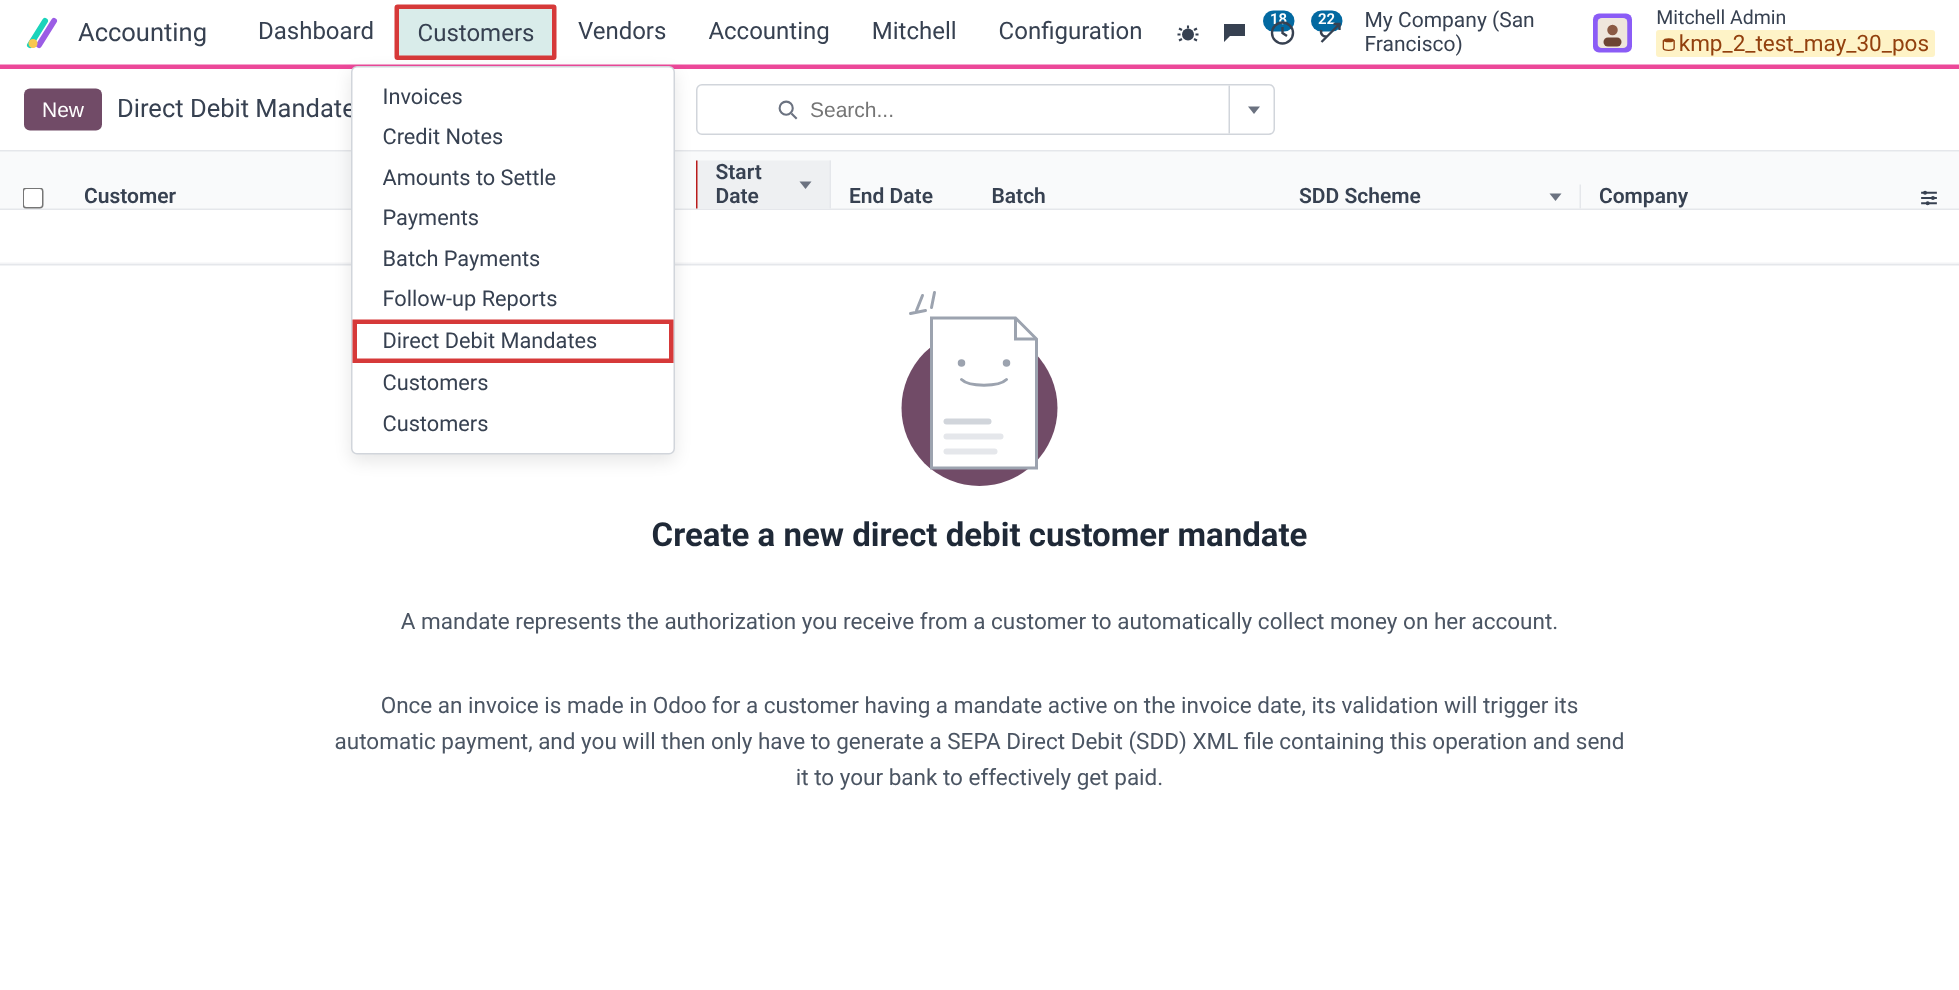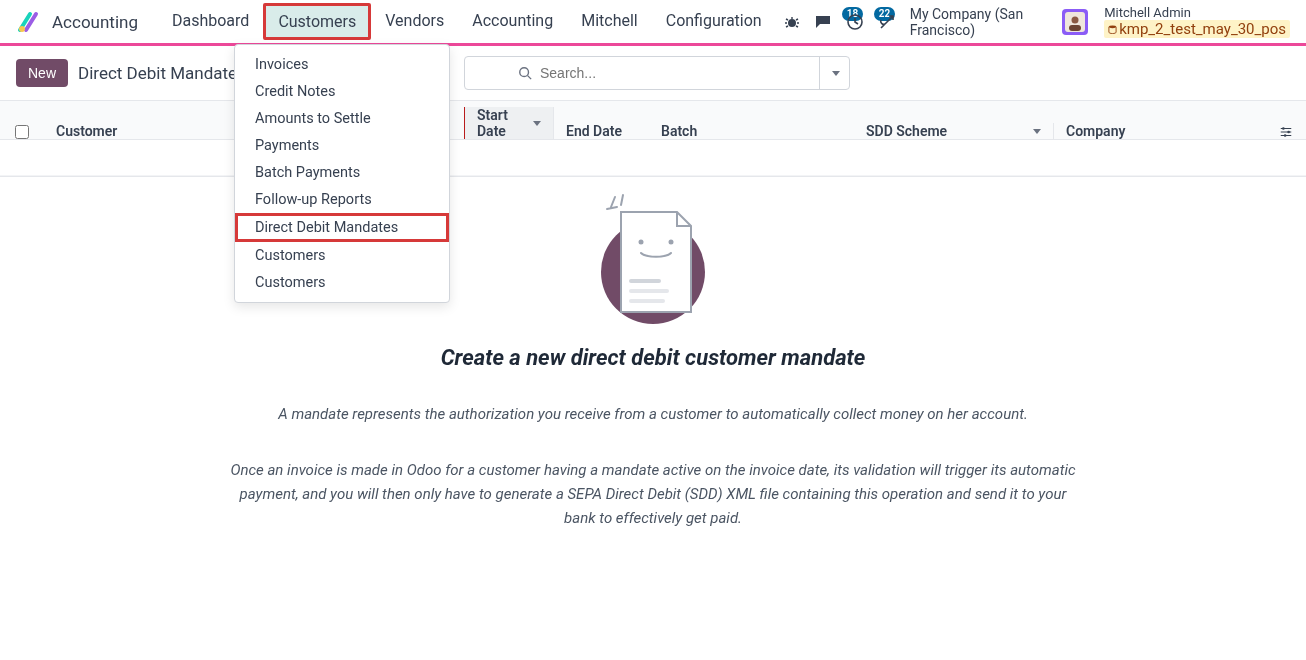--- a/index.html
+++ b/index.html
@@ -45,21 +45,21 @@
   .th.end { flex: 0 0 95px; }
   .th.state { flex: 0 0 205px; }
   .th.sdd { flex: 0 0 200px; border-right:1px solid #e5e7eb; }
   .th.company { flex: 1; }
   .th.opts { width: 40px; justify-content:center; cursor:pointer; }
   .chev-down { width:0;height:0;border-left:4px solid transparent;border-right:4px solid transparent;border-top:5px solid #6b7280; display:inline-block; margin-left:2px;}
   
   .empty-body { border-bottom:1px solid #e5e7eb; }
   .empty-row { height: 36px; border-bottom: 1px solid #f3f4f6; }
   
-  .empty-state { text-align: center; padding: 10px 40px 40px; max-width: 980px; margin: 0 auto; font-style: italic; }
+  .empty-state { text-align: center; padding: 10px 40px 40px; max-width: 980px; margin: 0 auto; }
   .empty-illu { margin: 0 auto 18px; width: 120px; height: 140px; position:relative; }
   .empty-title { font-size: 22px; font-weight: 700; color: #1f2937; margin-bottom: 18px; }
   .empty-p { font-size: 15px; color: #4b5563; line-height: 1.6; margin-bottom: 16px; padding: 0 20px; margin-top: 32px; }
 </style>
 </head>
 <body>
 
 <div class="topbar">
   <div class="logo">
     <svg viewBox="0 0 24 24">

